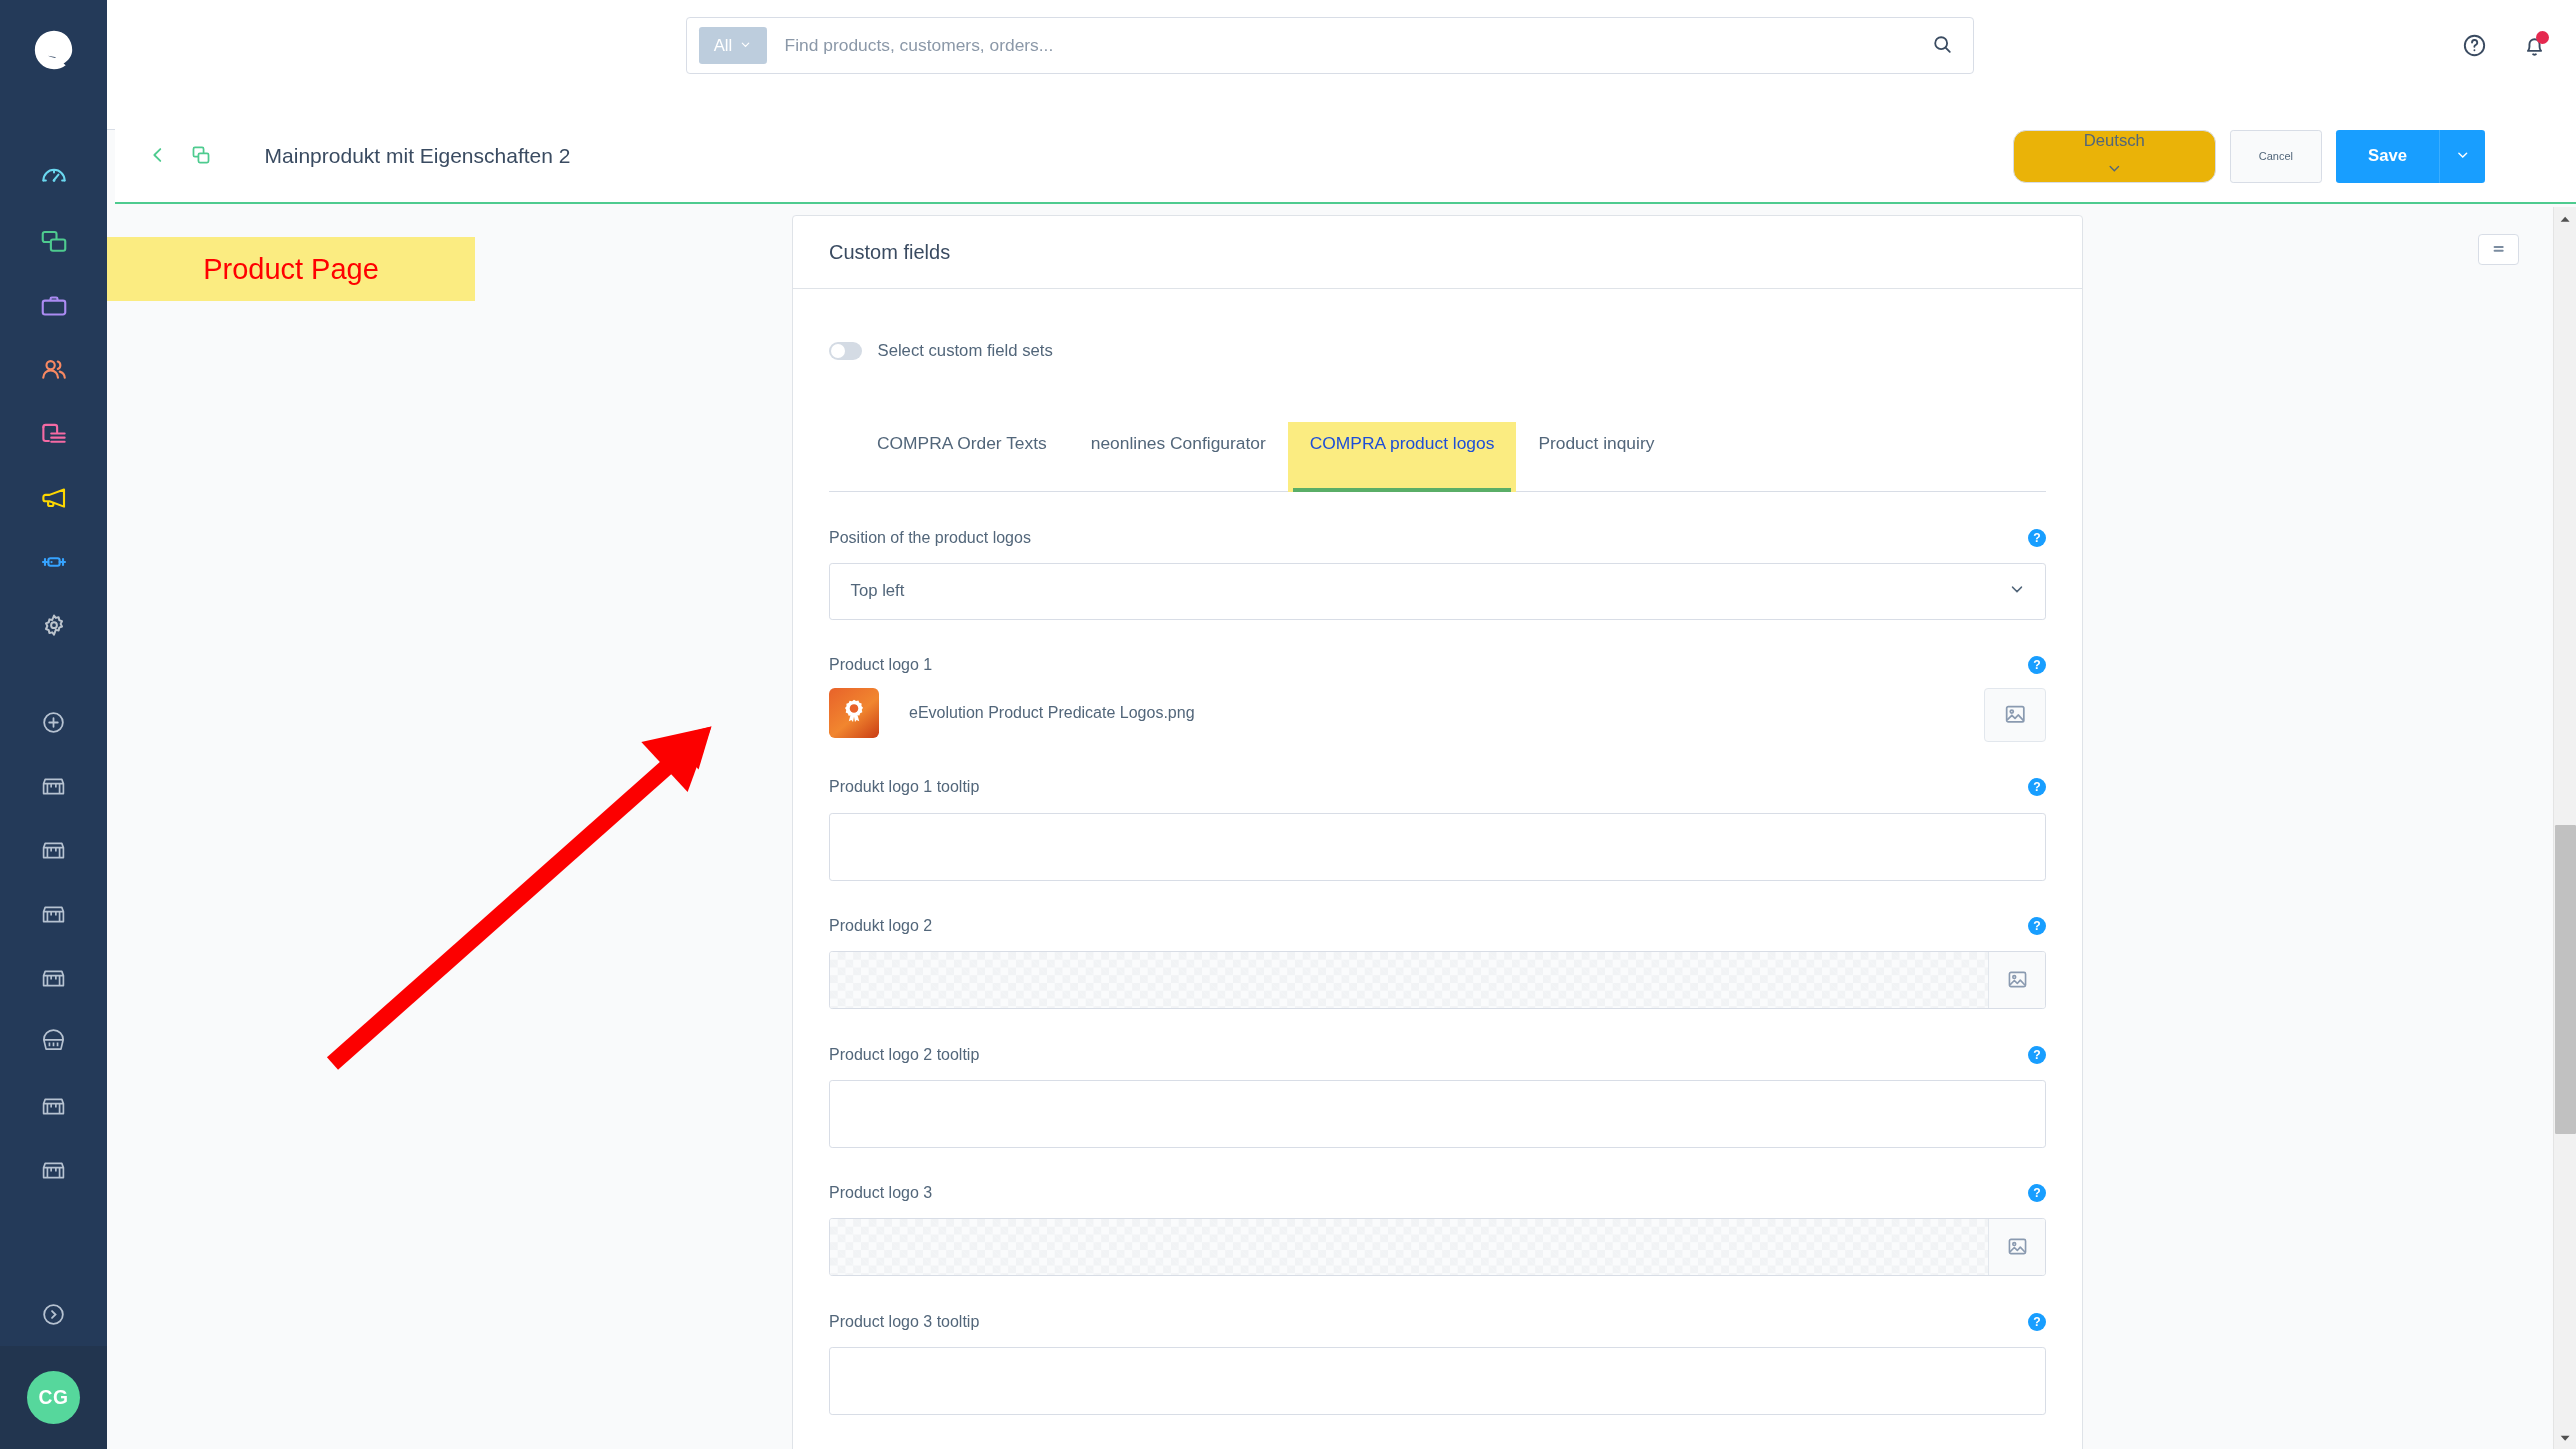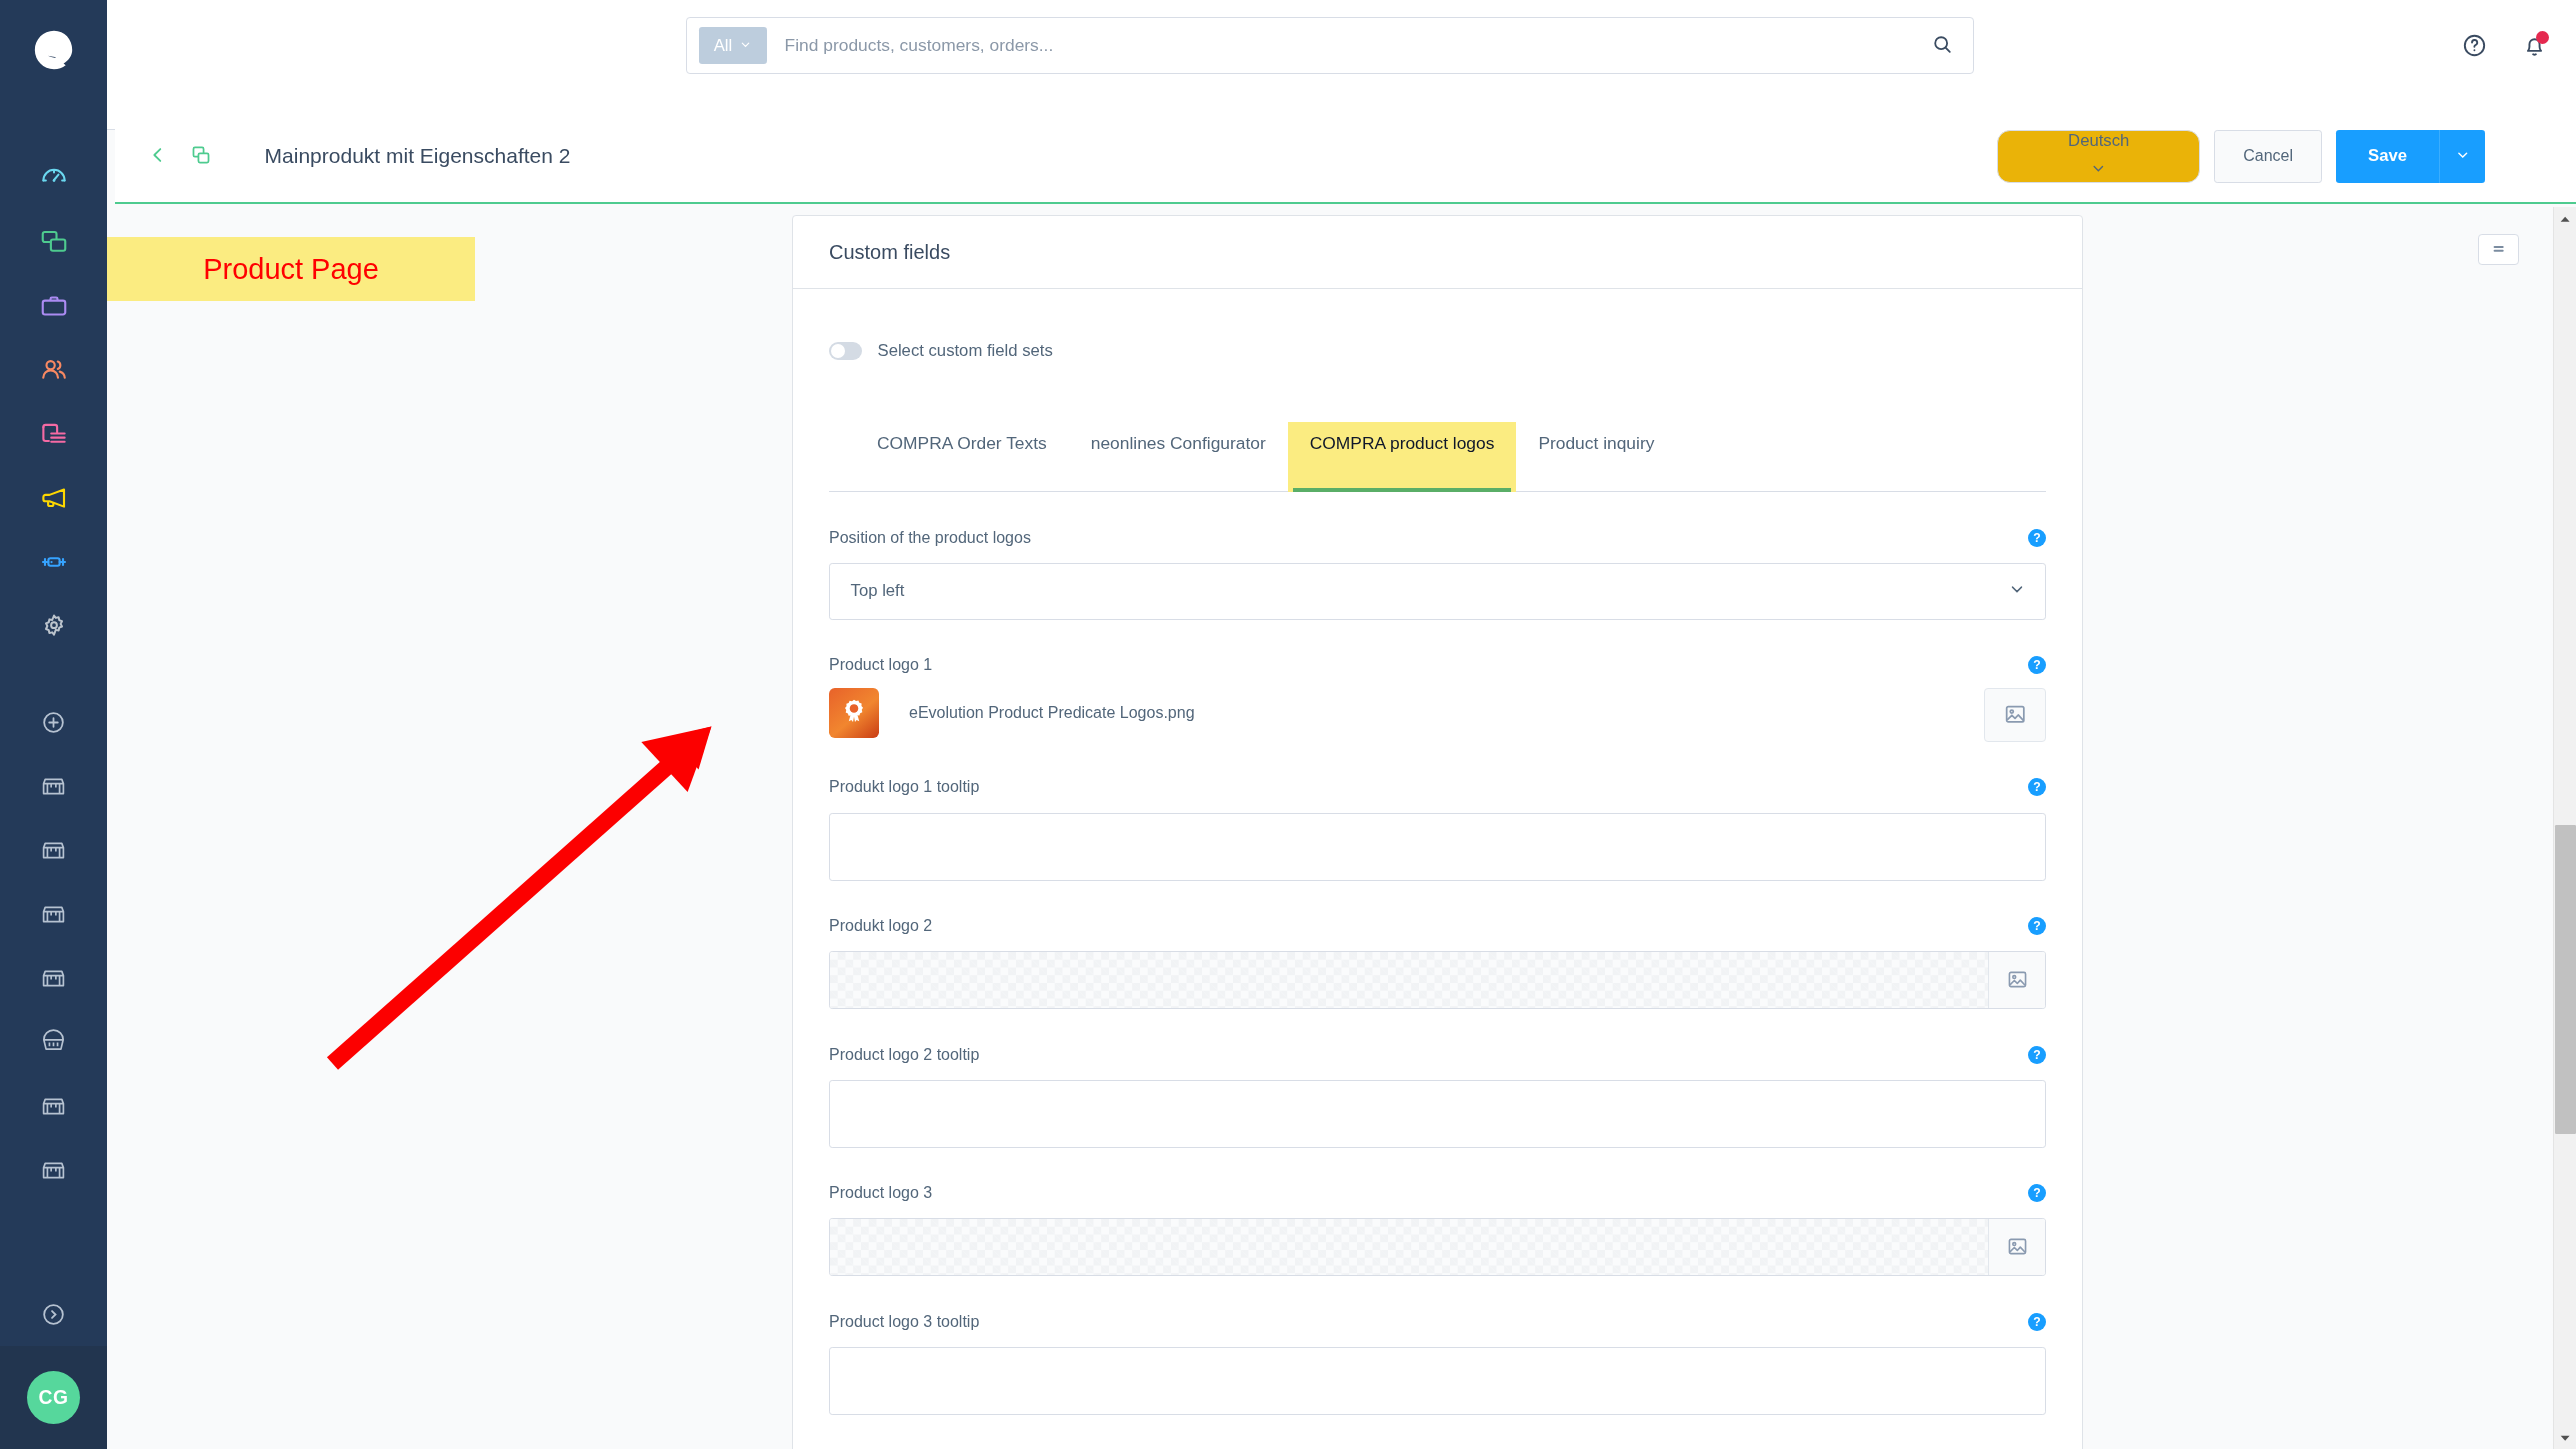--- a/index.html
+++ b/index.html
@@ -93,21 +93,21 @@
     border: 0.6px solid #d8dde6; border-radius: 13px; background: #eab308;
     display: flex; align-items: center; justify-content: space-between;
     padding: 0 16.7px; font-size: 16.7px; color: #52667a;
     min-width: 203px;
     flex-direction: column;
   }
   .btn-cancel {
     height: 53px; padding: 0 28px;
     border: 0.6px solid #d8dde6; border-radius: 3.2px; background: #f9fafb;
     display: flex; align-items: center; justify-content: center;
-    font-size: 16px; color: #52667a;
+    font-size: 11px; color: #52667a;
   }
   #save-group { display: flex; height: 53px; }
   .btn-save {
     height: 53px; padding: 0 32px;
     background: #189eff; color: #ffffff;
     border: 0; border-radius: 3.2px 0 0 3.2px;
     display: flex; align-items: center; justify-content: center;
     font-size: 16.7px; font-weight: 600;
   }
   .btn-save-caret {
@@ -175,21 +175,21 @@
     border-bottom: 1.3px solid #d8dde6;
     display: flex; align-items: flex-start;
     padding-left: 26px;
   }
   .tab {
     font-size: 17.4px; color: #52667a;
     padding: 9px 22px 0 22px;
     height: 70px; position: relative;
     display: flex; align-items: flex-start; padding-top: 10.3px;
   }
-  .tab.highlighted { background: #fbec81; color: #0f172a; }
+  .tab.highlighted { background: #fbec81; color: #1d4ed8; }
   .tab.highlighted::after {
     content: ""; position: absolute;
     left: 5.2px; right: 5.2px; bottom: 0; height: 4.5px; background: #5aae67;
   }
 
   
   .field { margin-top: 32px; }
   .field-head {
     display: flex; align-items: center; justify-content: space-between;
     height: 27px;

